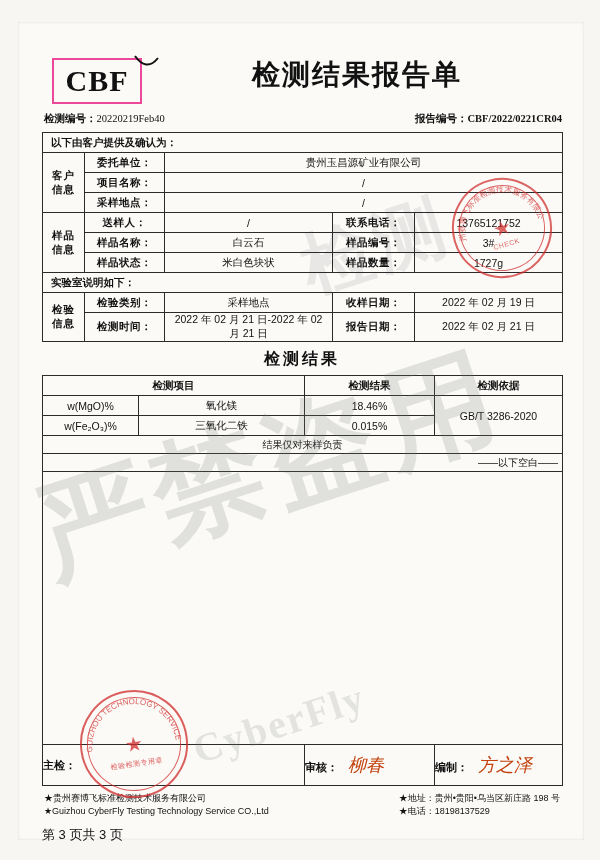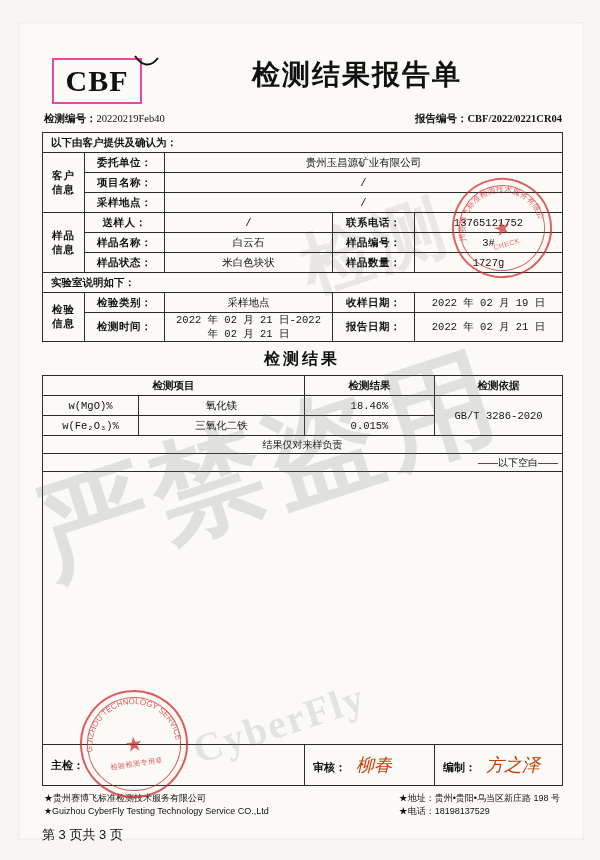--- a/index.html
+++ b/index.html
@@ -135,21 +135,21 @@
     font-weight: bold;
     width: 42px;
     letter-spacing: 1px;
   }
   .full-left {
     text-align: left;
     font-weight: bold;
     padding-left: 8px;
   }
   .val {
-    font-family: Liberation Mono, monospace;
+    font-family: Liberation Sans, sans-serif;
   }
 
   
   .result-title {
     text-align: center;
     font-family: "Liberation Serif", serif;
     font-size: 16px;
     font-weight: bold;
     letter-spacing: 3px;
     margin: 7px 0 5px 0;
@@ -182,21 +182,21 @@
   }
   .sign .sig {
     font-family: "Liberation Serif", serif;
     color: #c2410c;
     font-size: 18px;
     font-style: italic;
     font-weight: normal;
   }
   .sign-cell {
     text-align: left;
-    padding-left: 8px;
+    padding-left: 0;
     position: relative;
   }
   .sign-cell .sig {
     margin-left: 10px;
   }
 
   
   .footer {
     position: relative;
     margin-top: 6px;

